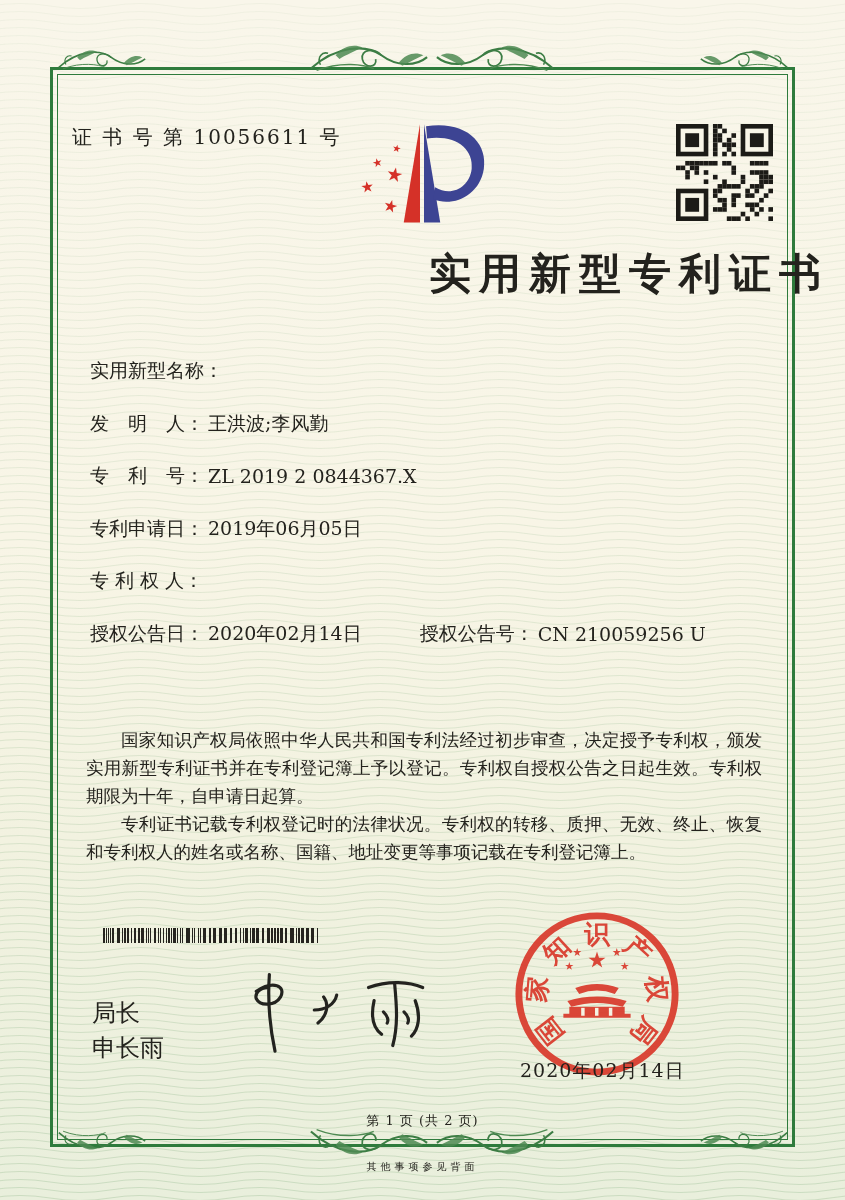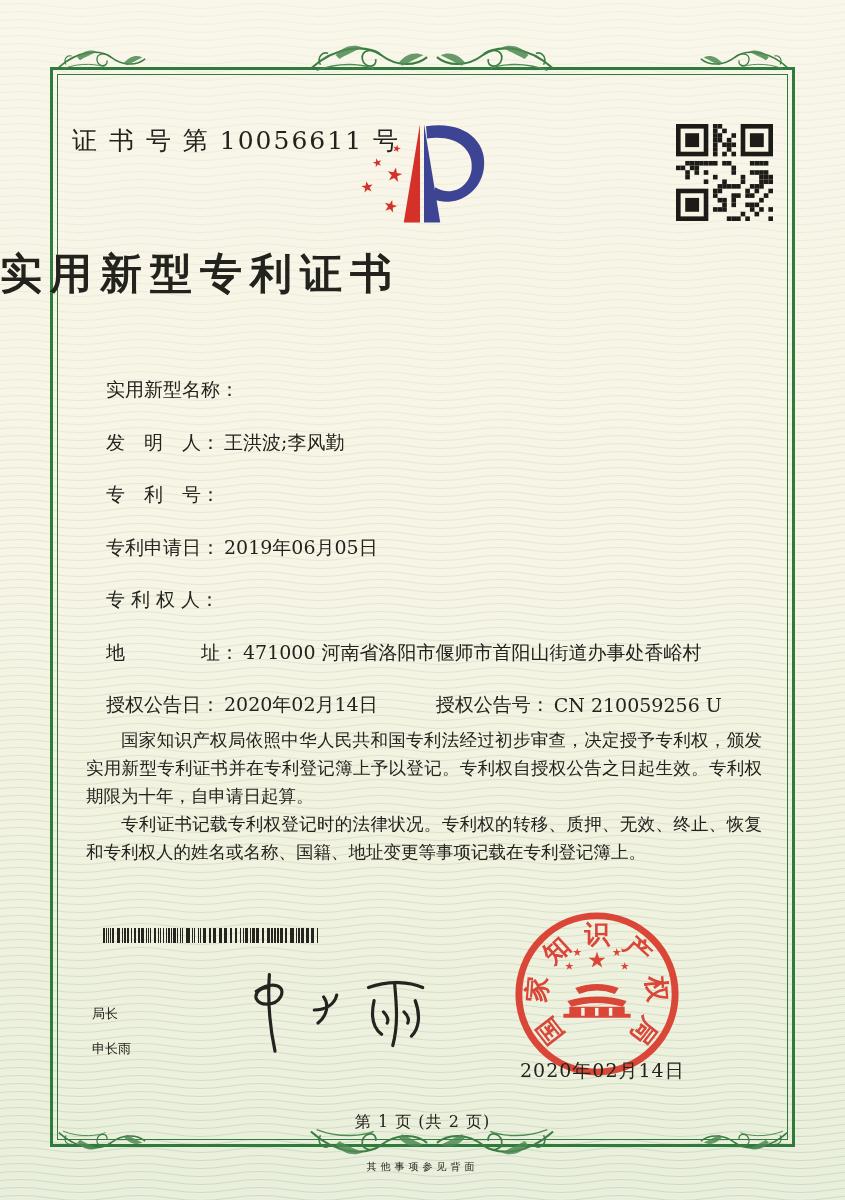--- a/index.html
+++ b/index.html
@@ -12,39 +12,39 @@
   .abs{position:absolute;}
   #waves{position:absolute;left:0;top:0;z-index:0;}
   .frame{position:absolute;left:50px;top:67px;width:739px;height:1074px;
     border:3px solid #2e7b3c;z-index:1;}
   .frame-inner{position:absolute;left:57px;top:74px;width:729px;height:1064px;
     border:1px solid #2e7b3c;z-index:1;}
   .orn{position:absolute;z-index:2;}
   .flipx{transform:scaleX(-1);}
   .flipy{transform:scaleY(-1);}
   .flipxy{transform:scale(-1,-1);}
-  .cert-no{left:72px;top:124px;font-size:25px;letter-spacing:2px;z-index:3;white-space:pre;}
+  .cert-no{left:72px;top:124px;font-size:20px;letter-spacing:2px;z-index:3;white-space:pre;}
   .logo{left:346px;top:116px;z-index:3;}
   .qr{left:676px;top:124px;z-index:3;}
-  .title{left:0;right:0;top:246px;text-align:left;font-size:42px;font-weight:700;
+  .title{left:0;right:16px;top:246px;text-align:right;font-size:42px;font-weight:700;
     letter-spacing:8px;z-index:3;}
-  .fields{left:90px;top:364px;z-index:3;margin-left:16px;}
+  .fields{left:90px;top:345px;z-index:3;}
   .frow{display:flex;align-items:center;height:52.5px;font-size:19px;}
   .flabel{white-space:pre;}
   .fvalue{margin-left:4px;white-space:pre;}
   .grant-gap{width:58px;}
   .paras{left:86px;top:708px;width:676px;font-size:17.5px;line-height:28px;z-index:3;margin-top:18px;}
   .paras p{margin:0;text-indent:2em;text-align:justify;}
   .barcode{left:103px;top:928px;z-index:3;}
-  .signer{left:92px;top:996px;font-size:13px;line-height:35px;z-index:3;}
+  .signer{left:92px;top:996px;font-size:24px;line-height:35px;z-index:3;}
   .autograph{left:232px;top:960px;z-index:3;}
   .seal{left:508px;top:905px;z-index:4;}
   .seal-char{font-size:26px;font-weight:700;fill:#d9392b;}
   .seal-date{left:520px;top:1058px;font-size:19px;letter-spacing:1px;z-index:5;}
-  .page-num{left:0;right:0;top:1112px;text-align:center;font-size:16px;z-index:3;letter-spacing:1px;}
+  .page-num{left:0;right:0;top:1112px;text-align:center;font-size:13px;z-index:3;letter-spacing:1px;}
   .back-note{left:0;right:0;top:1160px;text-align:center;font-size:10px;letter-spacing:4px;z-index:3;}
   .defs-holder{position:absolute;width:0;height:0;overflow:hidden;}
 </style>
 </head>
 <body>
 
 <svg class="defs-holder" aria-hidden="true">
   <defs>
     <path id="star" d="M0,-1 L0.225,-0.309 L0.951,-0.309 L0.363,0.118 L0.588,0.809 L0,0.382 L-0.588,0.809 L-0.363,0.118 L-0.951,-0.309 L-0.225,-0.309 Z"></path>
     <g id="flourish">
@@ -371,31 +371,28 @@
 <div class="abs fields">
   <div class="frow">
     <span class="flabel">实用新型名称：</span>
   </div>
   <div class="frow">
     <span class="flabel">发　明　人：</span>
     <span class="fvalue">王洪波;李风勤</span>
   </div>
   <div class="frow">
     <span class="flabel">专　利　号：</span>
+    <span class="fvalue">ZL 2019 2 0844367.X</span>
   </div>
   <div class="frow">
     <span class="flabel">专利申请日：</span>
     <span class="fvalue">2019年06月05日</span>
   </div>
   <div class="frow">
     <span class="flabel">专 利 权 人：</span>
-  </div>
-  <div class="frow">
-    <span class="flabel">地　　　　址：</span>
-    <span class="fvalue">471000 河南省洛阳市偃师市首阳山街道办事处香峪村</span>
   </div>
   <div class="frow">
     <span class="flabel">授权公告日：</span>
     <span class="fvalue">2020年02月14日</span>
     <span class="grant-gap"></span>
     <span class="flabel">授权公告号：</span>
     <span class="fvalue">CN 210059256 U</span>
   </div>
 </div>
 

